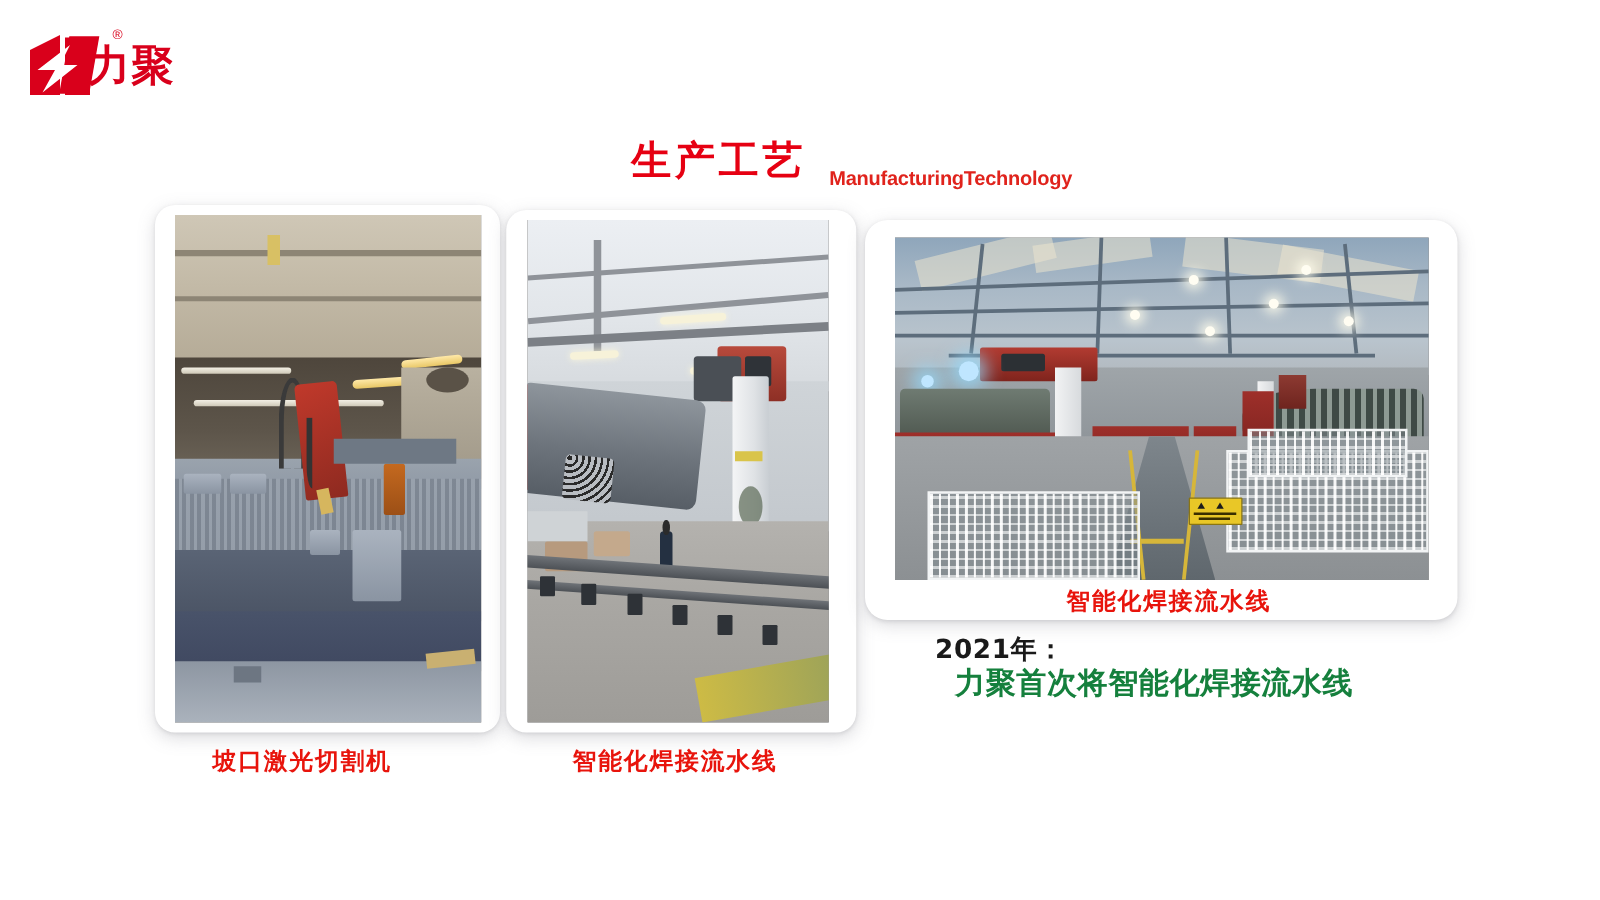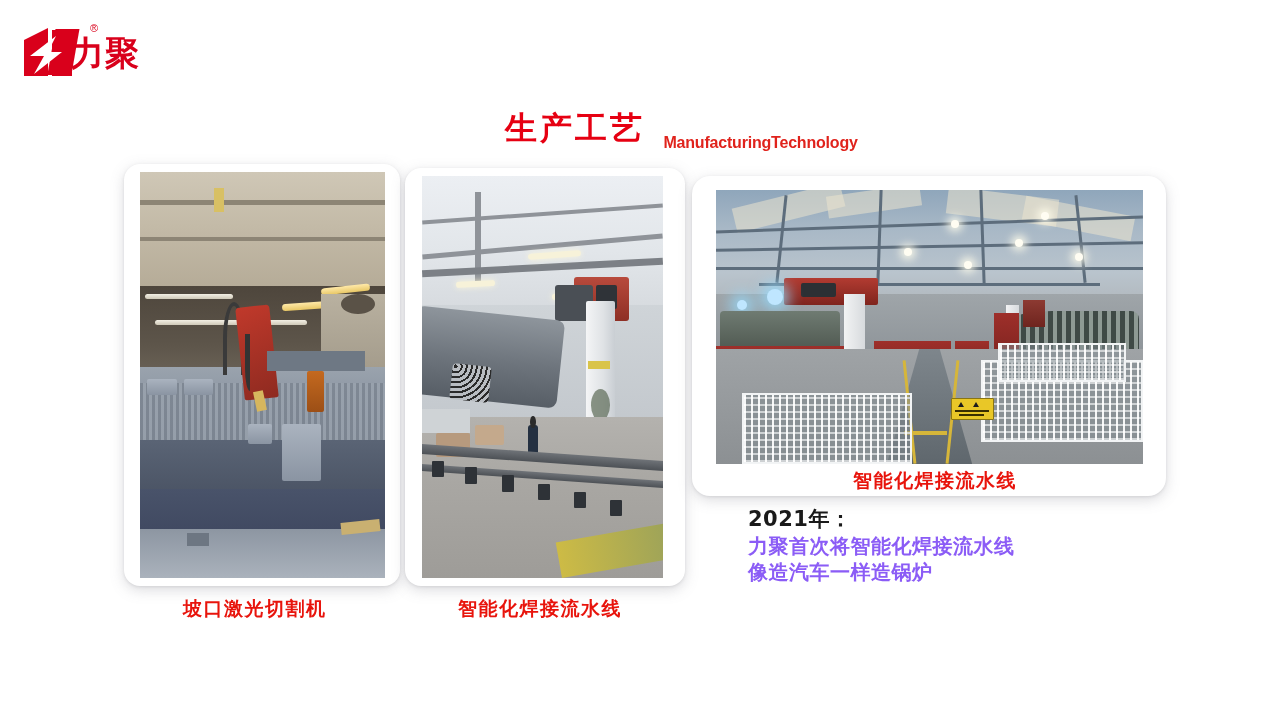--- a/index.html
+++ b/index.html
@@ -56,35 +56,36 @@
   #card3 { left:692px; top:176px; width:474px; height:320px; border-radius:18px; }
   #photo3 { left:716px; top:190px; width:427px; height:274px; }
 
   
   .caption {
     position:absolute;
     font-size:19px; font-weight:bold; color:#e8140c;
     letter-spacing:1.5px; white-space:nowrap;
     font-family:"DejaVu Sans","Liberation Sans",sans-serif;
   }
-  #caption1 { left:183px; top:596px;text-align:center; }
+  #caption1 { left:170px; top:596px;text-align:center; }
   #caption2 { left:458px; top:596px; }
   #caption3 { left:853px; top:468px; }
 
   
   #textblock { position:absolute; left:748px; top:506px; width:420px; }
   #tb-year {
     font-size:21px; font-weight:bold; color:#1a1a1a;
     line-height:27px; letter-spacing:0.5px;
     font-family:"DejaVu Sans","Liberation Sans",sans-serif;
   }
   .tb-line {
-    font-size:20px; font-weight:bold; color:#8b5cf6;
+    font-size:24px; font-weight:bold; color:#15803d;
     line-height:26px; letter-spacing:0.5px; white-space:nowrap;
     font-family:"DejaVu Sans","Liberation Sans",sans-serif;
+    margin-left:16px;
   }
 
   
   .p1-ceiling { position:absolute; left:0; top:0; width:100%; height:30%;
     background:linear-gradient(180deg,#cfc7b6 0%,#c3baa7 45%,#b4aa96 100%); }
   .p1-beam { position:absolute; background:#8d8575; height:5px; }
   .p1-dark { position:absolute; left:0; top:28%; width:100%; height:24%;
     background:linear-gradient(180deg,#4e463c 0%,#5d554a 60%,#6e665a 100%); }
   .p1-tube { position:absolute; height:5px; border-radius:3px;
     background:linear-gradient(180deg,#f3efe4,#cfc9b8); }
@@ -332,14 +333,13 @@
     <div class="p3-sign-tri" style="left:52%;top:14%;"></div>
     <div style="position:absolute;left:8%;top:55%;width:84%;height:2px;background:#3a2f00;"></div>
     <div style="position:absolute;left:18%;top:72%;width:62%;height:2px;background:#3a2f00;"></div>
   </div>
 </div>
 <div class="caption" id="caption3">智能化焊接流水线</div>
 
 <div id="textblock">
   <div id="tb-year">2021年：</div>
   <div class="tb-line">力聚首次将智能化焊接流水线</div>
-  <div class="tb-line">像造汽车一样造锅炉</div>
 </div>
 
 </body></html>

